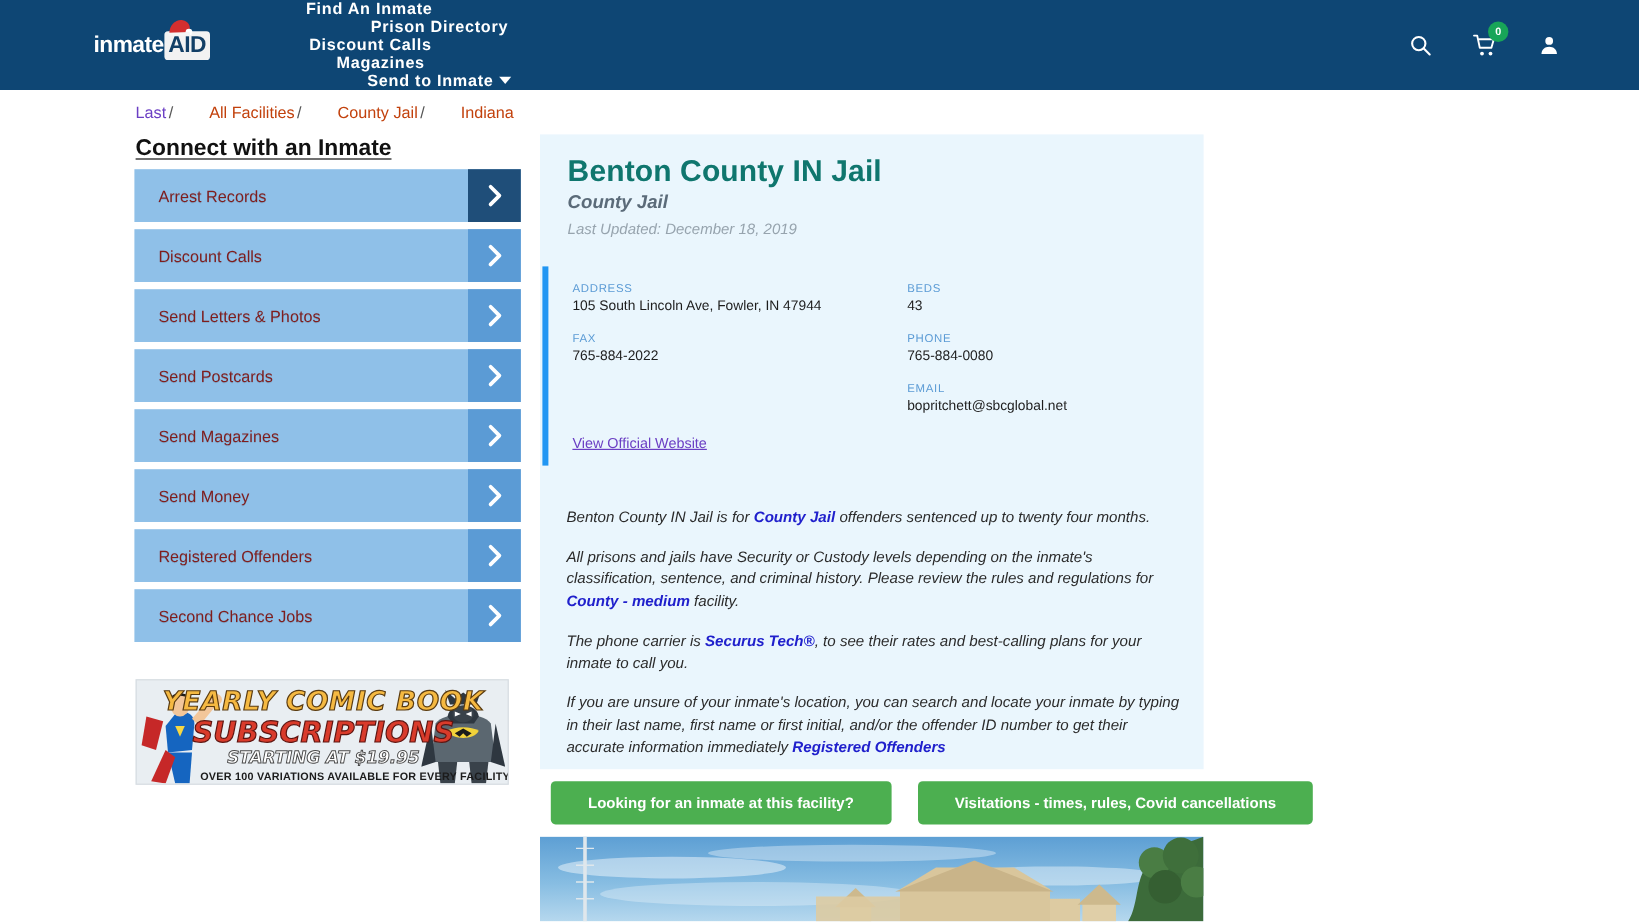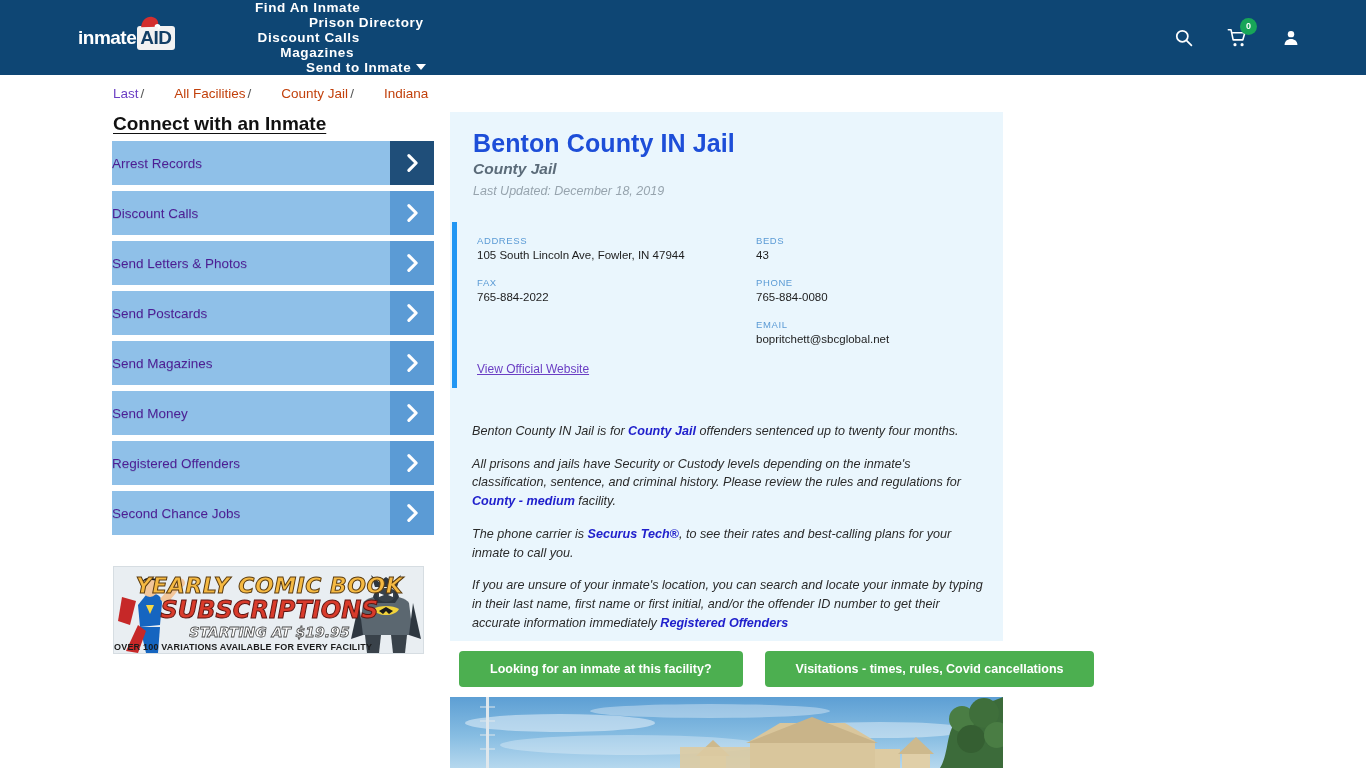--- a/index.html
+++ b/index.html
@@ -79,21 +79,21 @@
     position: absolute; left: 113px; top: 113px;
     font-size: 19px; font-weight: bold; color: #111111;
     text-decoration: underline; text-underline-offset: 3px;
   }
   .side-list { position: absolute; left: 112px; top: 141px; width: 322px; }
   .side-btn {
     position: relative; width: 322px; height: 44px; margin-bottom: 6px;
     background: #8fc0e8; cursor: pointer; display: flex; align-items: center;
   }
   .side-btn .label {
-    color: #4c1d95; font-size: 13.5px; 
+    color: #7f1d1d; font-size: 13.5px; padding-left: 20px;
     text-shadow: 0 1px 0 rgba(0,0,0,0.10);
   }
   .side-btn .arrow-box {
     position: absolute; right: 0; top: 0; width: 44px; height: 44px;
     background: #5b9bd5; display: flex; align-items: center; justify-content: center;
   }
   .side-btn.active .arrow-box { background: #1f4e79; }
   .chev {
     width: 13px; height: 22px;
   }
@@ -118,33 +118,33 @@
     -webkit-text-stroke: 1px #5c1410;
     font-family: "DejaVu Sans", sans-serif;
   }
   .comic-line3 {
     position: absolute; top: 57px; left: 0; width: 311px; text-align: center;
     font-size: 14px; font-weight: bold; font-style: italic;
     color: #ffffff; -webkit-text-stroke: 0.8px #4a4a4a;
     font-family: "DejaVu Sans", sans-serif;
   }
   .comic-line4 {
-    position: absolute; top: 75px; left: 0; width: 311px; text-align: left;
+    position: absolute; top: 75px; left: 0; width: 311px; text-align: right;
     font-size: 9px; font-weight: bold; color: #1b1b1b; letter-spacing: 0.2px;
   }
   .hero-left  { position: absolute; left: 2px;  bottom: 0; width: 78px;  height: 82px; }
   .hero-right { position: absolute; right: 2px; bottom: 0; width: 70px;  height: 80px; }
   
   .main-card {
     position: absolute; left: 450px; top: 112px;
     width: 553px; height: 529px; background: #eaf6fd;
   }
   .card-title {
     position: absolute; left: 23px; top: 17px;
-    font-size: 25px; font-weight: bold; color: #1d4ed8; letter-spacing: 0.1px;
+    font-size: 25px; font-weight: bold; color: #0f766e; letter-spacing: 0.1px;
   }
   .card-subtitle {
     position: absolute; left: 23px; top: 48px;
     font-size: 15.5px; font-weight: bold; font-style: italic; color: #5b6b79;
   }
   .card-updated {
     position: absolute; left: 23px; top: 72px;
     font-size: 12.5px; font-style: italic; color: #97a4ae;
   }
   .accent-bar {

